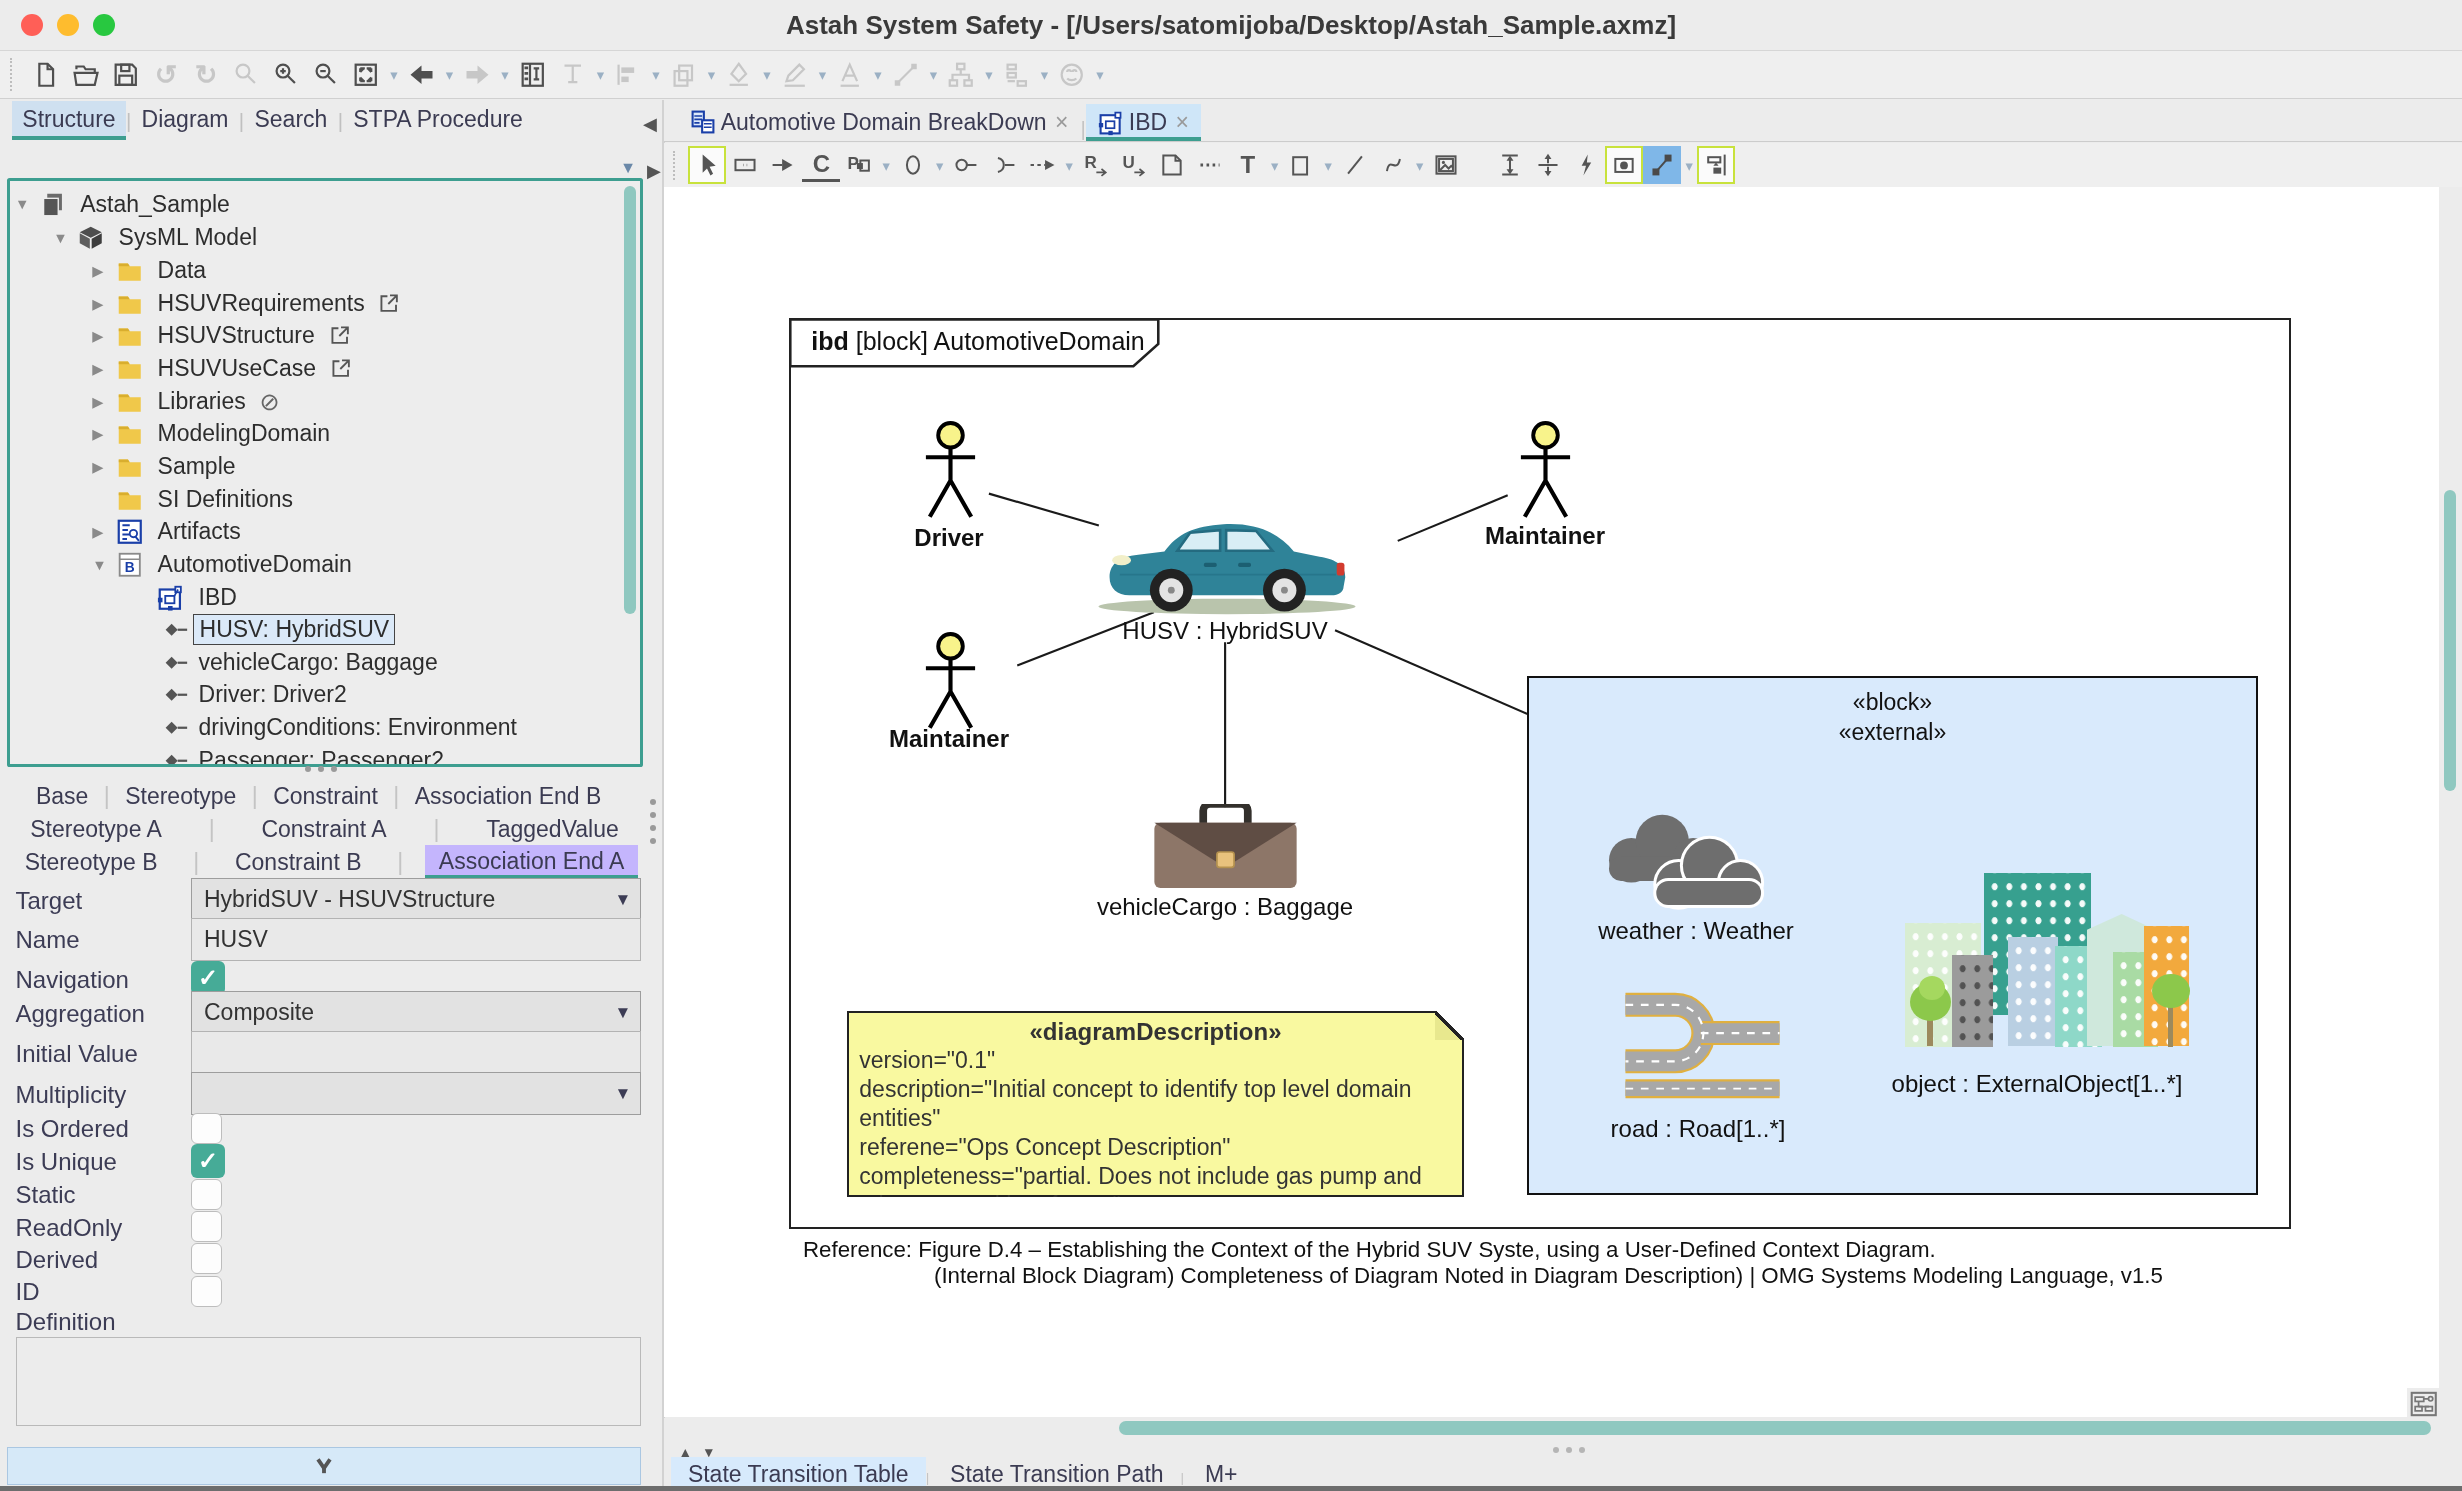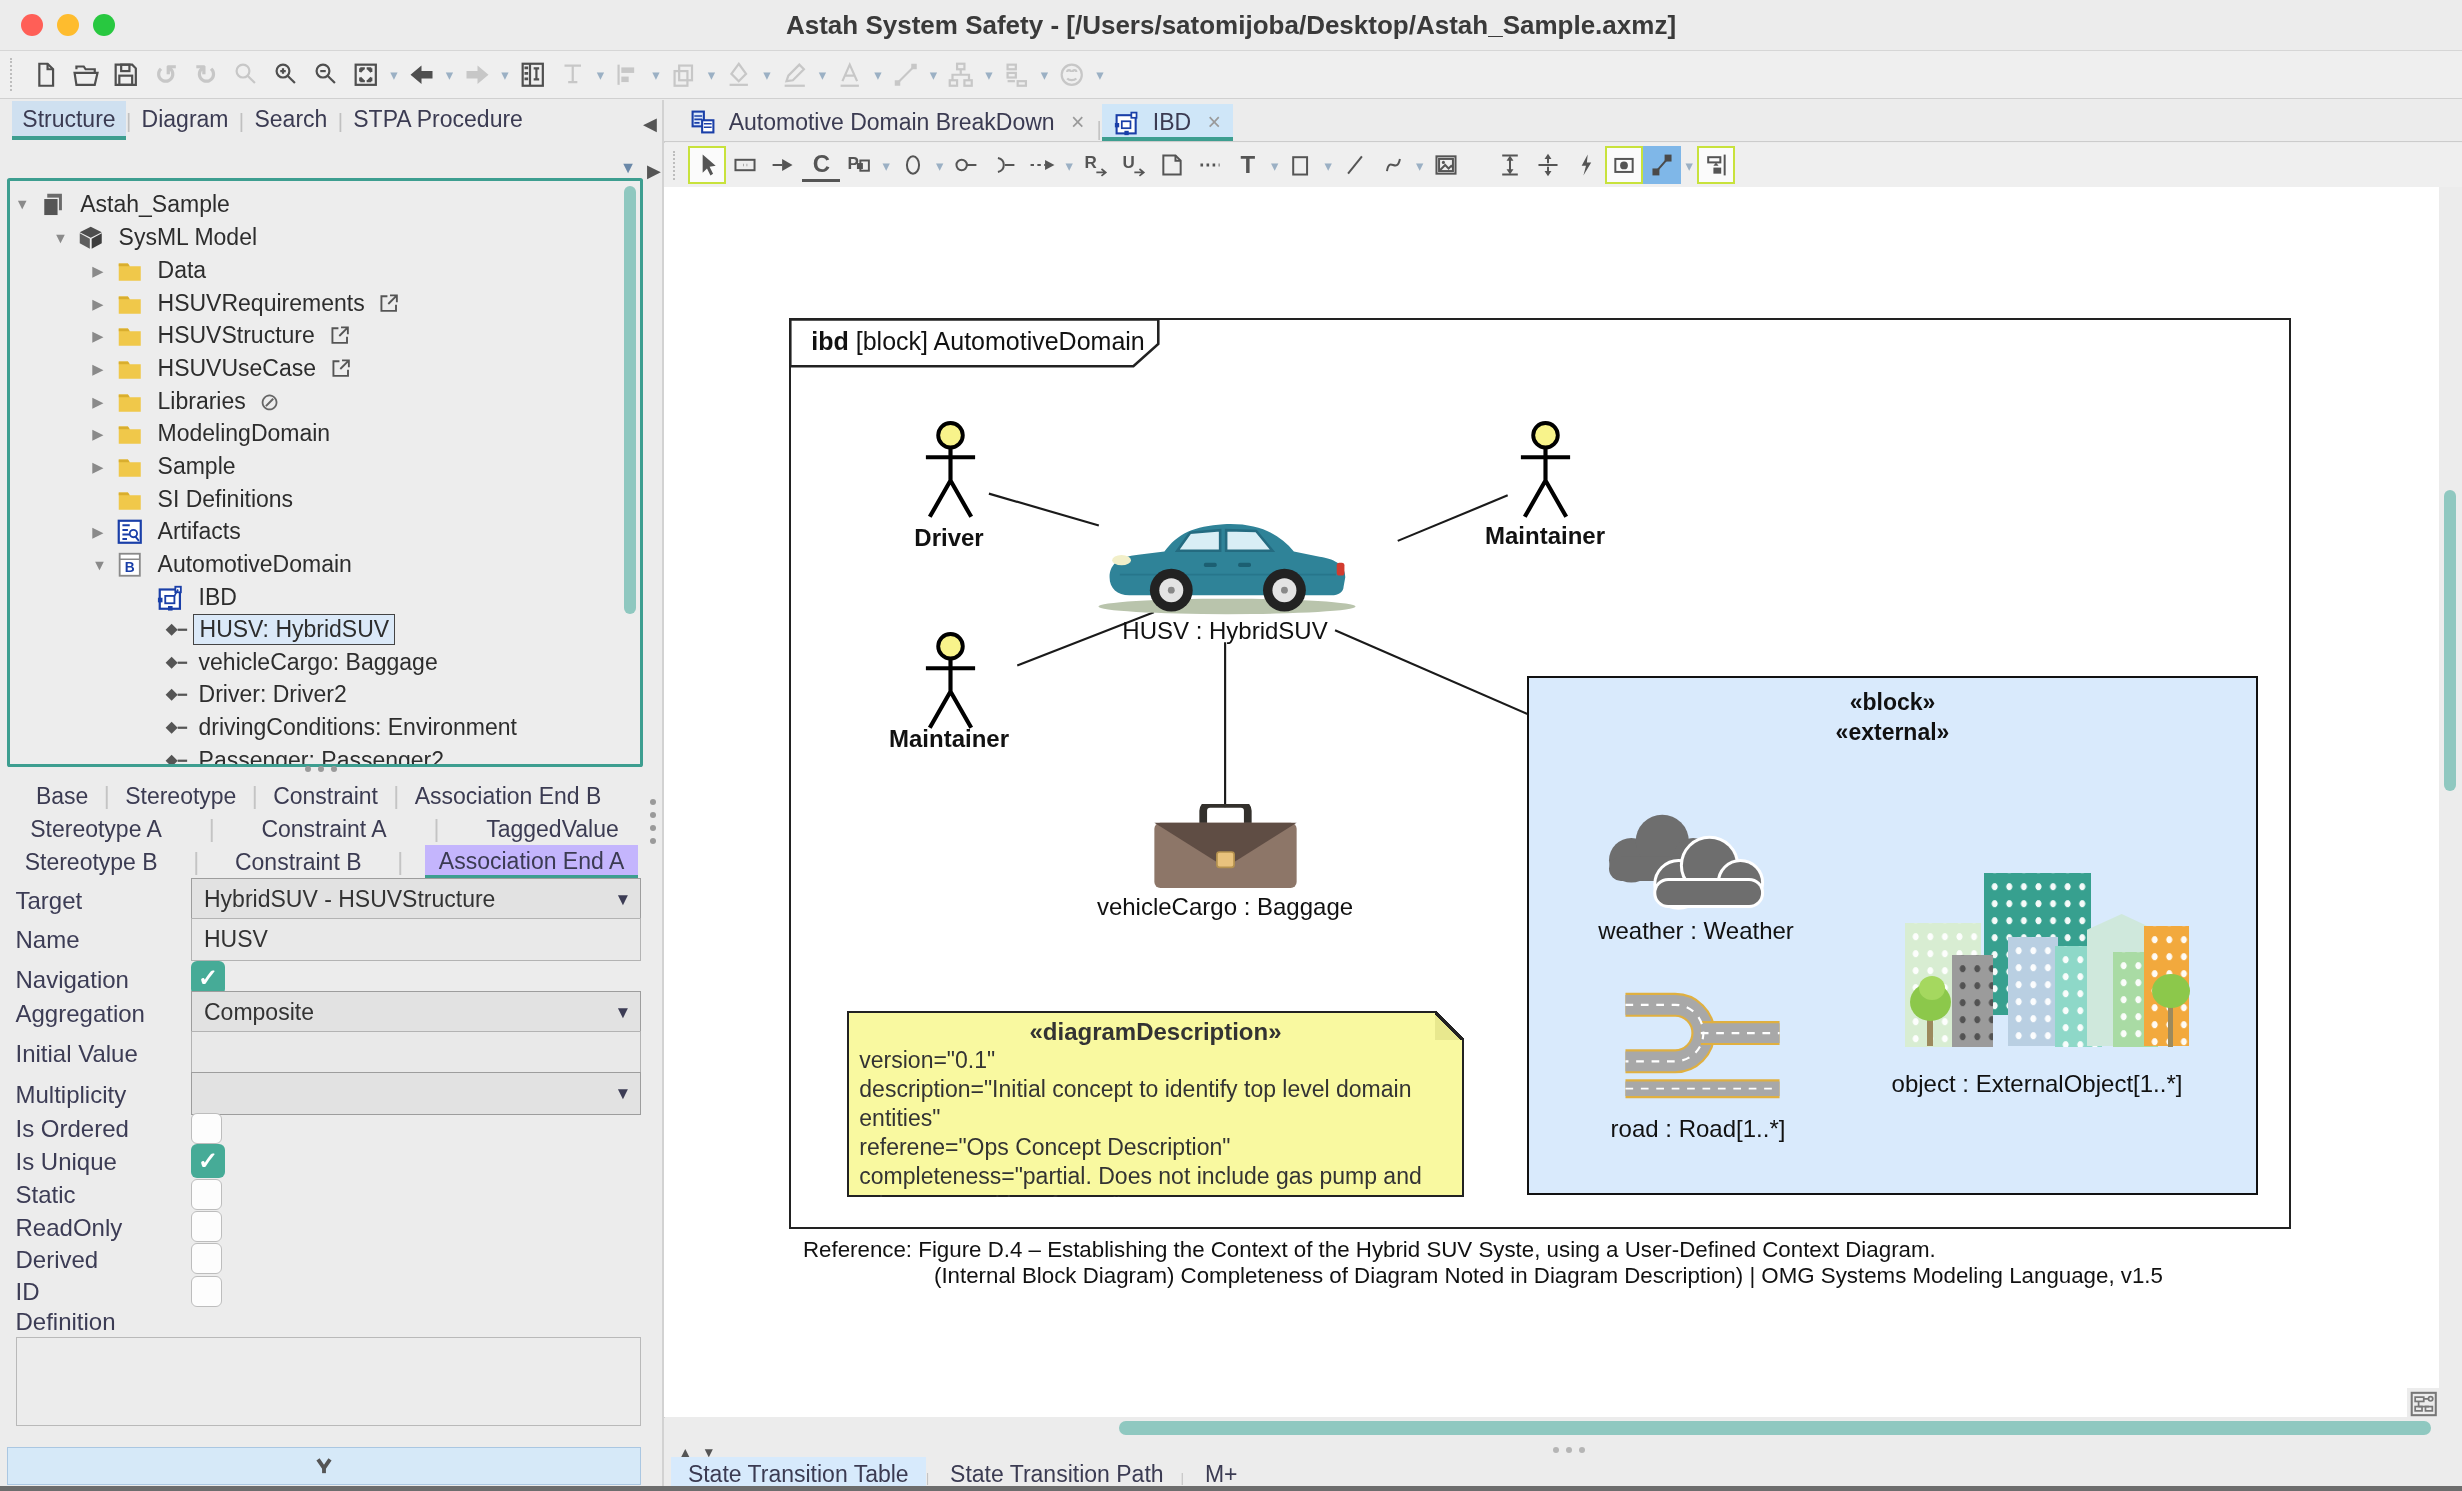--- a/index.html
+++ b/index.html
@@ -66,21 +66,21 @@
   .cb.on{background:#46ab97;color:#fff;display:flex;align-items:center;justify-content:center;font-size:24px;font-weight:700}
   .cb.off{background:#fdfdfd;border:1.7px solid #bdbdbd;width:31px;height:31px}
   #def-area{position:absolute;left:15.5px;top:1337px;width:625px;height:89px;background:#ececec;border:1.7px solid #b9b9b9;box-sizing:border-box}
   #expand-bar{position:absolute;left:6.9px;top:1447px;width:634px;height:38px;background:#d6e9f8;
               border:0.9px solid #aac7e2;box-sizing:border-box;display:flex;align-items:center;justify-content:center}
 
   
   #vdivider{position:absolute;left:662px;top:100px;width:2.6px;bottom:0;background:#d2d2d2}
   #dtabbar{position:absolute;left:664px;top:100px;right:0;height:42px;background:#ececec;
            border-bottom:0.9px solid #cccccc;display:flex;align-items:flex-end;padding-left:13.7px;box-sizing:border-box}
-  .dtab{display:flex;align-items:center;gap:13px;font-size:23px;color:#3b3b52;padding:5.2px 12px;white-space:nowrap}
+  .dtab{display:flex;align-items:center;gap:5px;font-size:23px;color:#3b3b52;padding:5.2px 12px;white-space:nowrap}
   .dtab.active{background:#cfe6f8;border-bottom:4.3px solid #3d9e90;padding-bottom:0.9px}
   .dtab .x{color:#9a9a9a;font-size:23px;margin-left:3.4px}
   #dtoolbar{position:absolute;left:664px;top:143px;right:0;height:45px;background:#efefef;
             border-bottom:0.9px solid #c9c9c9;display:flex;align-items:center;padding-left:6.9px;box-sizing:border-box}
   .dbi{width:38px;height:38px;display:flex;align-items:center;justify-content:center;
        font-size:24px;font-weight:700;color:#555;flex:0 0 auto;box-sizing:border-box}
   .dbi svg{stroke:#555;fill:none;stroke-width:2.3}
   .dbi svg .f{fill:#555;stroke:none}
   .dbi.lime{border:2.6px solid #c8e23c;background:#fbfbfb}
   .dbi.bluesel{background:#7fb7e8}
@@ -98,21 +98,21 @@
   #bottomstrip{position:absolute;left:0;top:1486px;width:2462px;height:5.2px;background:#6d6d6d}
 
   
   .nodelabel{position:absolute;transform:translateX(-50%);font-size:24px;font-weight:400;color:#111;white-space:nowrap}
   .actorlabel{position:absolute;transform:translateX(-50%);font-size:24px;font-weight:700;color:#111;white-space:nowrap}
   #ibd-frame{position:absolute;left:125px;top:131px;width:1498px;height:907px;border:2.6px solid #222}
   #frame-head{position:absolute;left:125px;top:131px;width:371px;height:50px}
   #frame-head .t{position:absolute;left:22.3px;top:8.6px;font-size:25px;color:#111}
   #env-block{position:absolute;left:863px;top:489px;width:731px;height:519px;background:#d9eafc;
              border:2.6px solid #111;box-sizing:border-box;text-align:center}
-  .env-st{font-size:23px;font-weight:700;color:#111;line-height:30px}
+  .env-st{font-size:23px;font-weight:400;color:#111;line-height:30px}
   .env-title{font-size:24px;font-weight:600;color:#111;margin-top:8.6px}
   #note{position:absolute;left:183px;top:824px;width:617px;height:186px;background:#f9f9a0;
         border:2.1px solid #222;box-sizing:border-box;
         clip-path:polygon(0 0, calc(100% - 29px) 0, 100% 29px, 100% 100%, 0 100%)}
   #note-fold{position:absolute;left:771px;top:824px;width:29px;height:29px;
              background:linear-gradient(225deg,#fff 48%,#222 48%,#222 56%,#e8e88e 56%)}
   .note-title{text-align:center;font-size:24px;font-weight:600;margin-top:5.2px}
   .note-line{font-size:23px;line-height:29px;padding-left:10.3px;white-space:nowrap}
   .refline{position:absolute;font-size:22.3px;color:#111;font-weight:500;white-space:nowrap}
   #corner-icon{position:absolute;left:2407px;top:1388px;width:33px;height:31px;display:flex;align-items:center;justify-content:center;background:#ececec}

